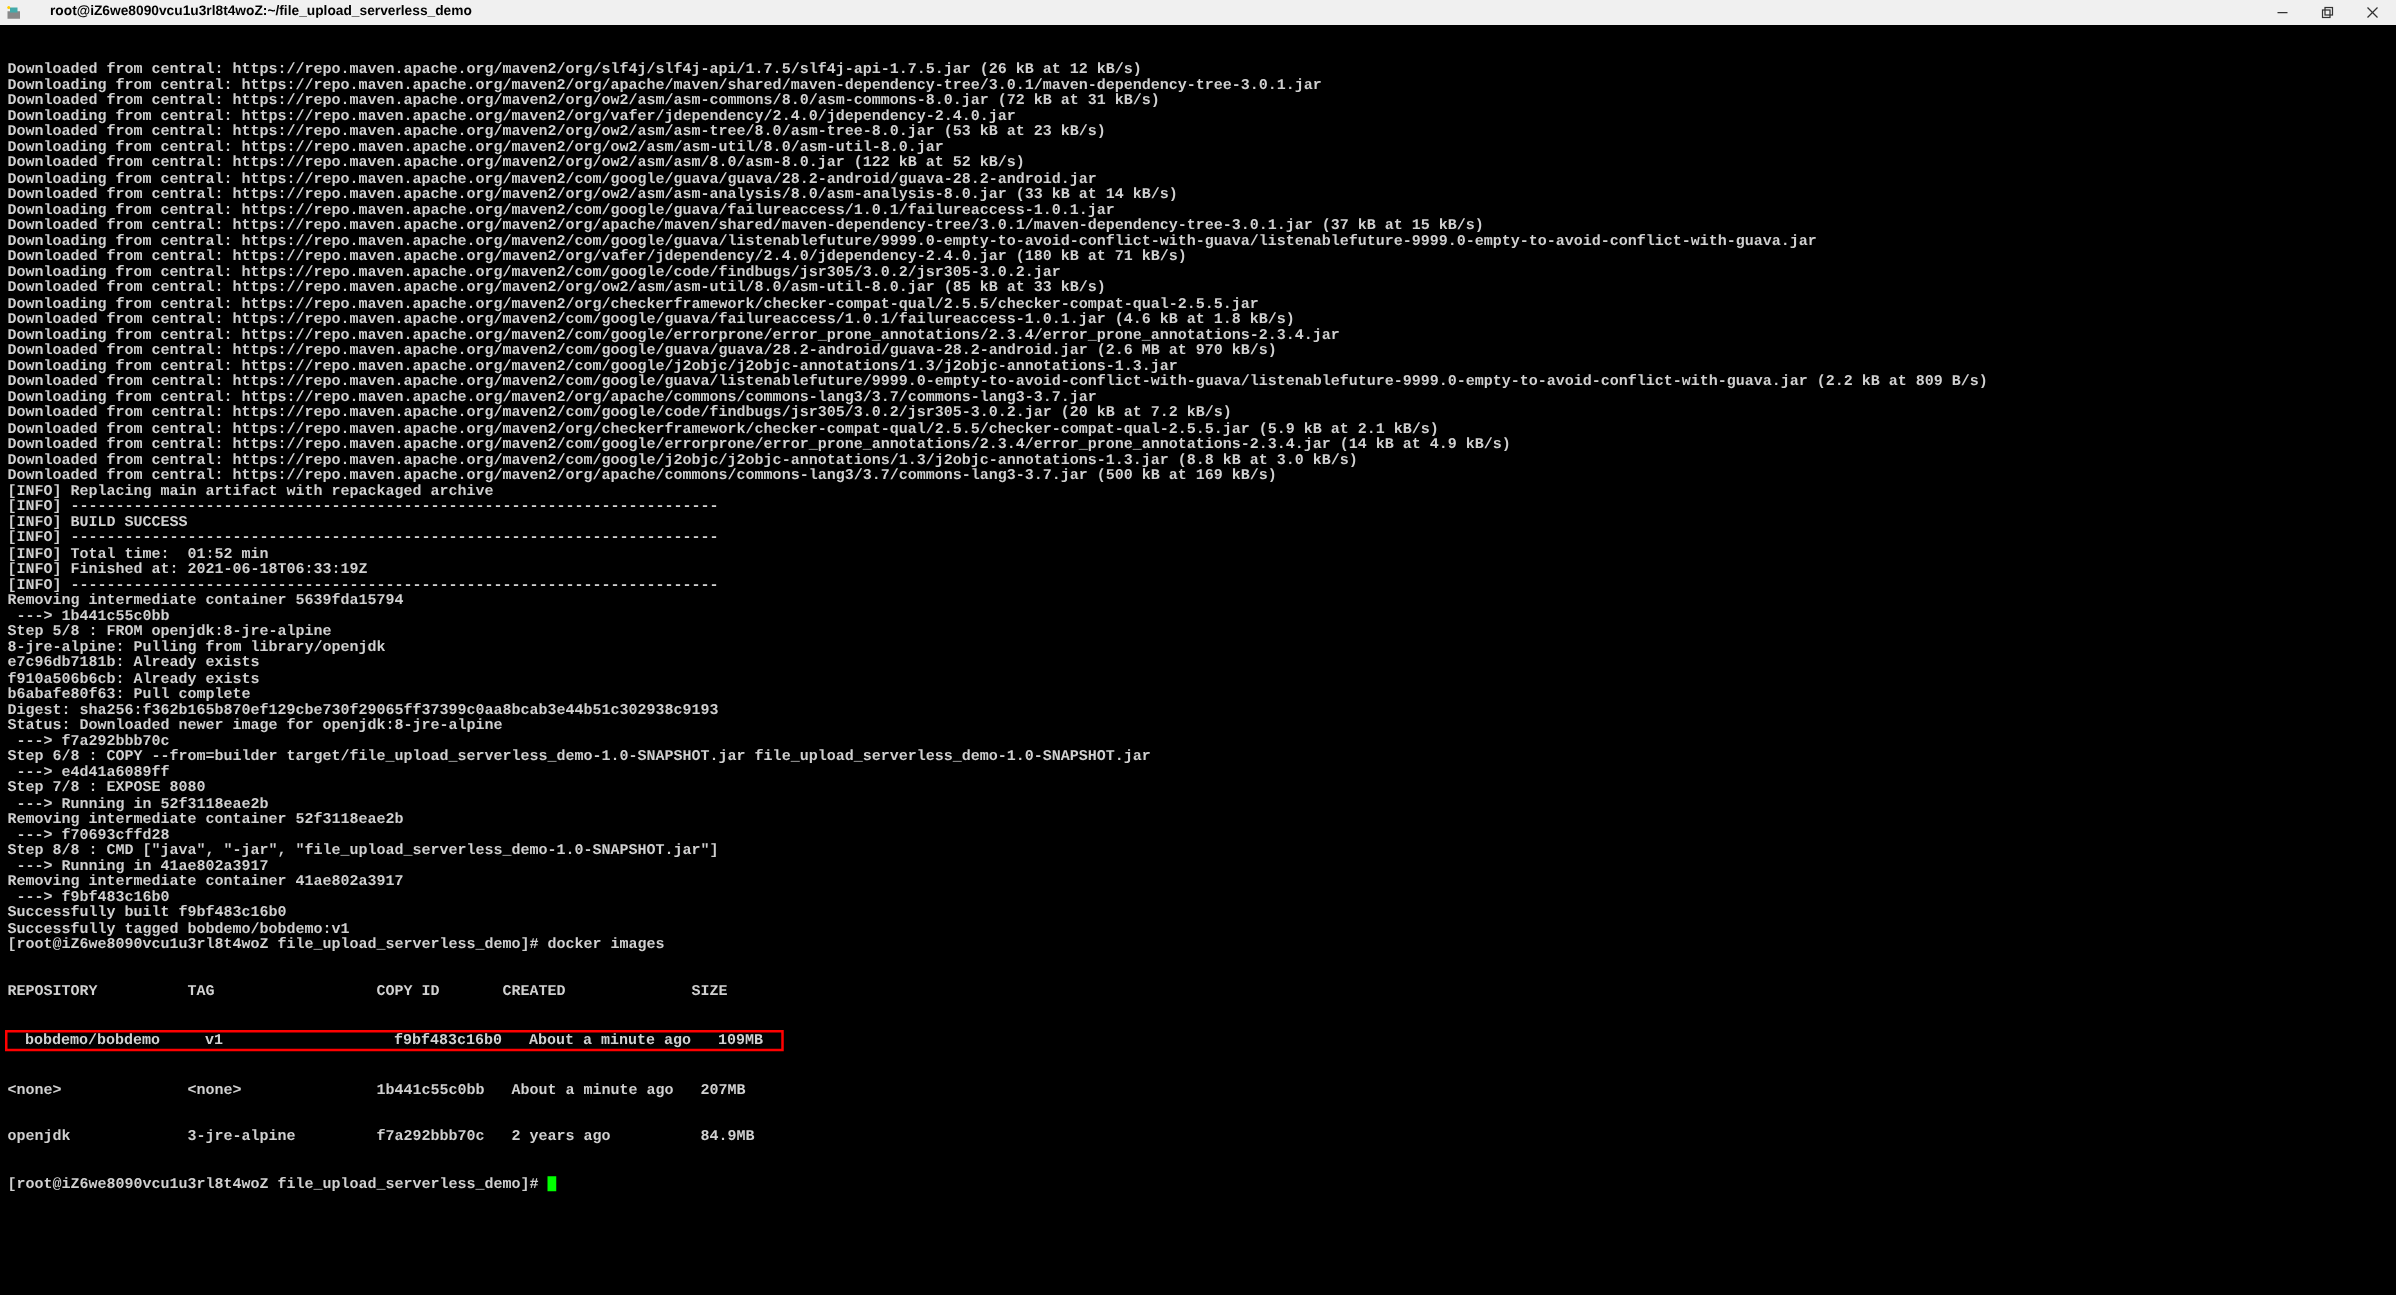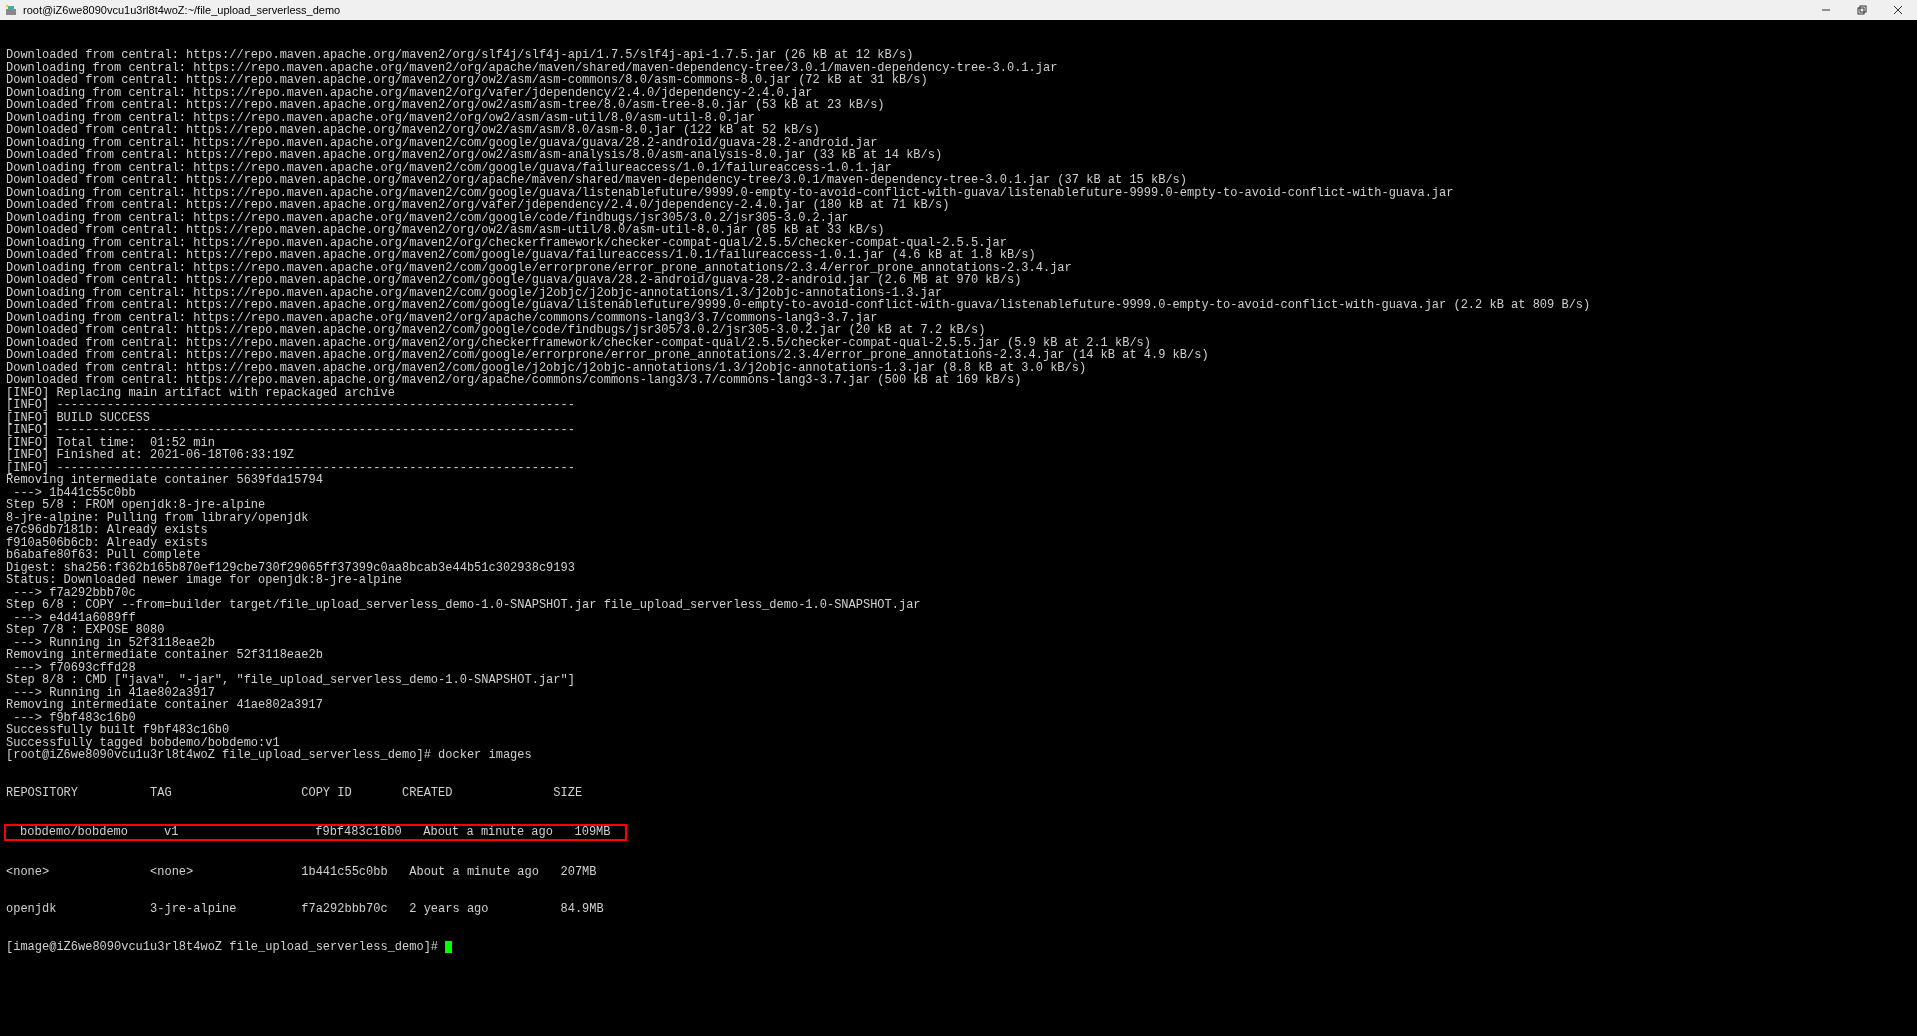--- a/index.html
+++ b/index.html
@@ -22,22 +22,22 @@
       display: flex;
       align-items: center;
       justify-content: space-between;
       padding: 0 4px;
       color: #000;
       font-size: 11px;
       font-family: "Segoe UI", Tahoma, sans-serif;
     }
     .titlebar-left {
       display: flex;
-      align-items: center;
-      gap: 5px;
+      gap: 22px;
+      font-weight: bold;
     }
     .titlebar-icon {
       width: 14px;
       height: 14px;
       display: inline-flex;
       align-items: center;
       justify-content: center;
     }
     .titlebar-controls {
       display: flex;
@@ -53,20 +53,21 @@
       justify-content: center;
       color: #333;
       font-size: 11px;
     }
     .terminal {
       padding: 4px 6px;
       background: #000;
       line-height: 12.5px;
       white-space: pre;
       letter-spacing: 0;
+      font-weight: bold;
     }
     .line { display: block; white-space: pre; }
     .highlight-box {
       border: 2px solid #ff0000;
       display: inline-block;
       padding: 0 14px;
       margin-left: -2px;
     }
     .cursor {
       display: inline-block;
@@ -110,14 +111,14 @@
     </span>
   </div>
 </div>
 
 <div class="terminal">
   <div id="lines-container"><span class="line">Downloaded from central: https://repo.maven.apache.org/maven2/org/slf4j/slf4j-api/1.7.5/slf4j-api-1.7.5.jar (26 kB at 12 kB/s)</span><span class="line">Downloading from central: https://repo.maven.apache.org/maven2/org/apache/maven/shared/maven-dependency-tree/3.0.1/maven-dependency-tree-3.0.1.jar</span><span class="line">Downloaded from central: https://repo.maven.apache.org/maven2/org/ow2/asm/asm-commons/8.0/asm-commons-8.0.jar (72 kB at 31 kB/s)</span><span class="line">Downloading from central: https://repo.maven.apache.org/maven2/org/vafer/jdependency/2.4.0/jdependency-2.4.0.jar</span><span class="line">Downloaded from central: https://repo.maven.apache.org/maven2/org/ow2/asm/asm-tree/8.0/asm-tree-8.0.jar (53 kB at 23 kB/s)</span><span class="line">Downloading from central: https://repo.maven.apache.org/maven2/org/ow2/asm/asm-util/8.0/asm-util-8.0.jar</span><span class="line">Downloaded from central: https://repo.maven.apache.org/maven2/org/ow2/asm/asm/8.0/asm-8.0.jar (122 kB at 52 kB/s)</span><span class="line">Downloading from central: https://repo.maven.apache.org/maven2/com/google/guava/guava/28.2-android/guava-28.2-android.jar</span><span class="line">Downloaded from central: https://repo.maven.apache.org/maven2/org/ow2/asm/asm-analysis/8.0/asm-analysis-8.0.jar (33 kB at 14 kB/s)</span><span class="line">Downloading from central: https://repo.maven.apache.org/maven2/com/google/guava/failureaccess/1.0.1/failureaccess-1.0.1.jar</span><span class="line">Downloaded from central: https://repo.maven.apache.org/maven2/org/apache/maven/shared/maven-dependency-tree/3.0.1/maven-dependency-tree-3.0.1.jar (37 kB at 15 kB/s)</span><span class="line">Downloading from central: https://repo.maven.apache.org/maven2/com/google/guava/listenablefuture/9999.0-empty-to-avoid-conflict-with-guava/listenablefuture-9999.0-empty-to-avoid-conflict-with-guava.jar</span><span class="line">Downloaded from central: https://repo.maven.apache.org/maven2/org/vafer/jdependency/2.4.0/jdependency-2.4.0.jar (180 kB at 71 kB/s)</span><span class="line">Downloading from central: https://repo.maven.apache.org/maven2/com/google/code/findbugs/jsr305/3.0.2/jsr305-3.0.2.jar</span><span class="line">Downloaded from central: https://repo.maven.apache.org/maven2/org/ow2/asm/asm-util/8.0/asm-util-8.0.jar (85 kB at 33 kB/s)</span><span class="line">Downloading from central: https://repo.maven.apache.org/maven2/org/checkerframework/checker-compat-qual/2.5.5/checker-compat-qual-2.5.5.jar</span><span class="line">Downloaded from central: https://repo.maven.apache.org/maven2/com/google/guava/failureaccess/1.0.1/failureaccess-1.0.1.jar (4.6 kB at 1.8 kB/s)</span><span class="line">Downloading from central: https://repo.maven.apache.org/maven2/com/google/errorprone/error_prone_annotations/2.3.4/error_prone_annotations-2.3.4.jar</span><span class="line">Downloaded from central: https://repo.maven.apache.org/maven2/com/google/guava/guava/28.2-android/guava-28.2-android.jar (2.6 MB at 970 kB/s)</span><span class="line">Downloading from central: https://repo.maven.apache.org/maven2/com/google/j2objc/j2objc-annotations/1.3/j2objc-annotations-1.3.jar</span><span class="line">Downloaded from central: https://repo.maven.apache.org/maven2/com/google/guava/listenablefuture/9999.0-empty-to-avoid-conflict-with-guava/listenablefuture-9999.0-empty-to-avoid-conflict-with-guava.jar (2.2 kB at 809 B/s)</span><span class="line">Downloading from central: https://repo.maven.apache.org/maven2/org/apache/commons/commons-lang3/3.7/commons-lang3-3.7.jar</span><span class="line">Downloaded from central: https://repo.maven.apache.org/maven2/com/google/code/findbugs/jsr305/3.0.2/jsr305-3.0.2.jar (20 kB at 7.2 kB/s)</span><span class="line">Downloaded from central: https://repo.maven.apache.org/maven2/org/checkerframework/checker-compat-qual/2.5.5/checker-compat-qual-2.5.5.jar (5.9 kB at 2.1 kB/s)</span><span class="line">Downloaded from central: https://repo.maven.apache.org/maven2/com/google/errorprone/error_prone_annotations/2.3.4/error_prone_annotations-2.3.4.jar (14 kB at 4.9 kB/s)</span><span class="line">Downloaded from central: https://repo.maven.apache.org/maven2/com/google/j2objc/j2objc-annotations/1.3/j2objc-annotations-1.3.jar (8.8 kB at 3.0 kB/s)</span><span class="line">Downloaded from central: https://repo.maven.apache.org/maven2/org/apache/commons/commons-lang3/3.7/commons-lang3-3.7.jar (500 kB at 169 kB/s)</span><span class="line">[INFO] Replacing main artifact with repackaged archive</span><span class="line">[INFO] ------------------------------------------------------------------------</span><span class="line">[INFO] BUILD SUCCESS</span><span class="line">[INFO] ------------------------------------------------------------------------</span><span class="line">[INFO] Total time:  01:52 min</span><span class="line">[INFO] Finished at: 2021-06-18T06:33:19Z</span><span class="line">[INFO] ------------------------------------------------------------------------</span><span class="line">Removing intermediate container 5639fda15794</span><span class="line"> ---&gt; 1b441c55c0bb</span><span class="line">Step 5/8 : FROM openjdk:8-jre-alpine</span><span class="line">8-jre-alpine: Pulling from library/openjdk</span><span class="line">e7c96db7181b: Already exists</span><span class="line">f910a506b6cb: Already exists</span><span class="line">b6abafe80f63: Pull complete</span><span class="line">Digest: sha256:f362b165b870ef129cbe730f29065ff37399c0aa8bcab3e44b51c302938c9193</span><span class="line">Status: Downloaded newer image for openjdk:8-jre-alpine</span><span class="line"> ---&gt; f7a292bbb70c</span><span class="line">Step 6/8 : COPY --from=builder target/file_upload_serverless_demo-1.0-SNAPSHOT.jar file_upload_serverless_demo-1.0-SNAPSHOT.jar</span><span class="line"> ---&gt; e4d41a6089ff</span><span class="line">Step 7/8 : EXPOSE 8080</span><span class="line"> ---&gt; Running in 52f3118eae2b</span><span class="line">Removing intermediate container 52f3118eae2b</span><span class="line"> ---&gt; f70693cffd28</span><span class="line">Step 8/8 : CMD ["java", "-jar", "file_upload_serverless_demo-1.0-SNAPSHOT.jar"]</span><span class="line"> ---&gt; Running in 41ae802a3917</span><span class="line">Removing intermediate container 41ae802a3917</span><span class="line"> ---&gt; f9bf483c16b0</span><span class="line">Successfully built f9bf483c16b0</span><span class="line">Successfully tagged bobdemo/bobdemo:v1</span><span class="line">[root@iZ6we8090vcu1u3rl8t4woZ file_upload_serverless_demo]# docker images</span></div>
   <span class="line">REPOSITORY          TAG                  COPY ID       CREATED              SIZE</span>
   <span class="line"><span class="highlight-box">bobdemo/bobdemo     v1                   f9bf483c16b0   About a minute ago   109MB</span></span>
   <span class="line">&lt;none&gt;              &lt;none&gt;               1b441c55c0bb   About a minute ago   207MB</span>
   <span class="line">openjdk             3-jre-alpine         f7a292bbb70c   2 years ago          84.9MB</span>
-  <span class="line"><span>[image@iZ6we8090vcu1u3rl8t4woZ file_upload_serverless_demo]# </span><span class="cursor"></span></span>
+  <span class="line"><span>[root@iZ6we8090vcu1u3rl8t4woZ file_upload_serverless_demo]# </span><span class="cursor"></span></span>
 </div>
 
 </body></html>

